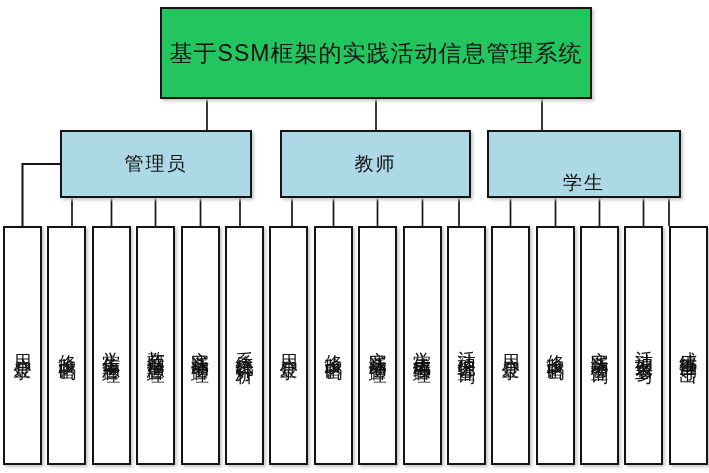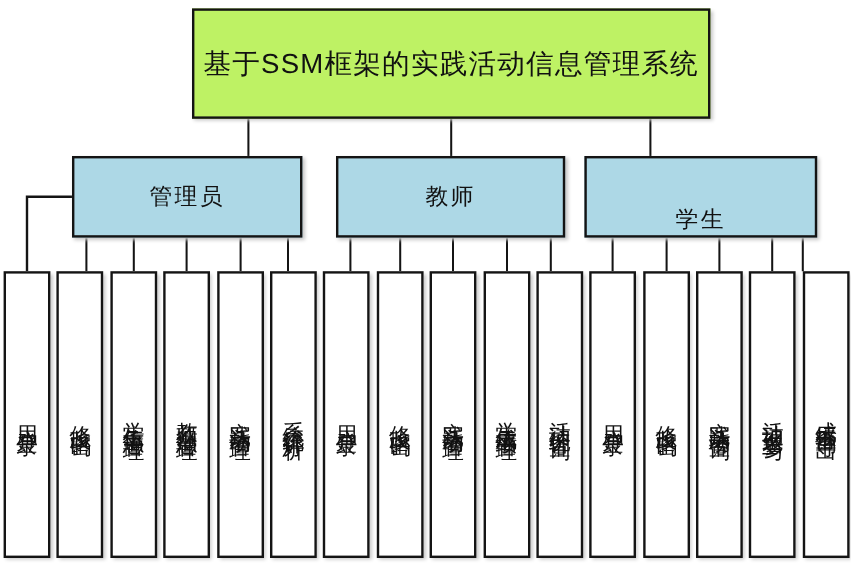--- a/index.html
+++ b/index.html
@@ -56,21 +56,21 @@
       <polyline points="377.5,198 377.5,226" fill="none" stroke="#141414" stroke-width="1.7"></polyline>
       <polyline points="422.5,198 422.5,226" fill="none" stroke="#141414" stroke-width="1.7"></polyline>
       <polyline points="459,198 459,226" fill="none" stroke="#141414" stroke-width="1.7"></polyline>
       <polyline points="510.5,198 510.5,226" fill="none" stroke="#141414" stroke-width="1.7"></polyline>
       <polyline points="555.5,198 555.5,226" fill="none" stroke="#141414" stroke-width="1.7"></polyline>
       <polyline points="599.5,198 599.5,226" fill="none" stroke="#141414" stroke-width="1.7"></polyline>
       <polyline points="643.5,198 643.5,226" fill="none" stroke="#141414" stroke-width="1.7"></polyline>
       <polyline points="669,198 669,226" fill="none" stroke="#141414" stroke-width="1.7"></polyline>
     </svg>
 
-  <div class="box title" style="background: #bef264;">
+  <div class="box title" style="background: #22c55e;">
     <span>基于SSM框架的实践活动信息管理系统</span>
   </div>
 
   <div class="box role" id="role0" style="background: rgb(173, 216, 230);">
     <span>管理员</span>
   </div>
   <div class="box role" id="role1" style="background: rgb(173, 216, 230);">
     <span>教师</span>
   </div>
   <div class="box role" id="role2" style="background: rgb(173, 216, 230); align-items: flex-end;">

